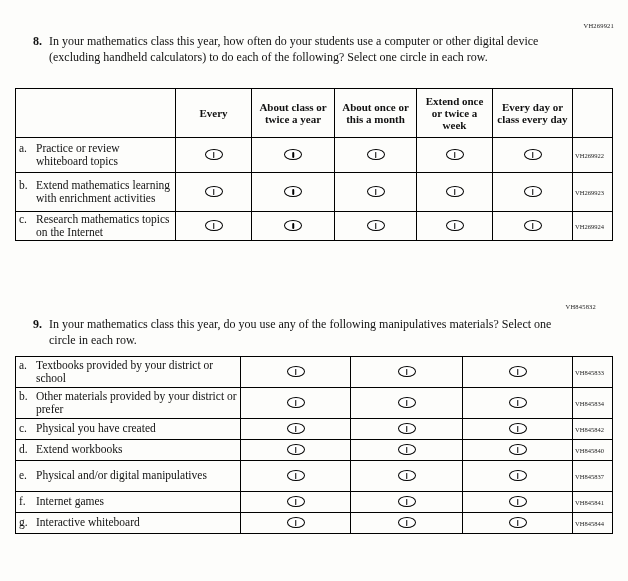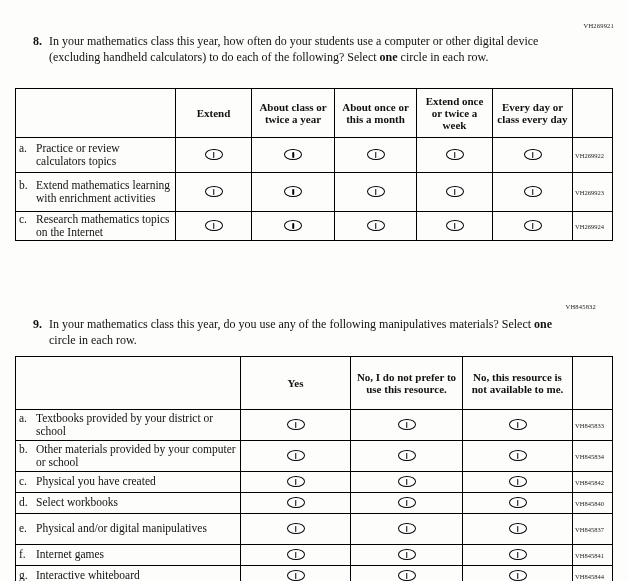--- a/index.html
+++ b/index.html
@@ -13,21 +13,21 @@
   }
   .code{font-size:6.5px;letter-spacing:.2px;color:#222;}
   .top-code{position:absolute;top:22px;right:14px;}
   .sec2-code{position:absolute;top:303px;right:32px;}
 
   .question{position:absolute;display:flex;gap:7px;font-size:12px;line-height:1.3;}
   .q8pos{top:34px;left:33px;width:520px;}
   .q9pos{top:317px;left:33px;width:520px;}
   .qnum{font-weight:bold;}
   .qtext{flex:1;}
-  .qtext b{font-weight:bold;}
+  .qtext b{font-weight:normal;}
 
   table{border-collapse:collapse;table-layout:fixed;position:absolute;background:#fdfdfb;}
   .t1{top:88px;left:15px;width:597px;}
   .t2{top:356px;left:15px;width:597px;}
   th,td{border:1px solid #000;padding:1px 3px;}
   th{font-size:11px;font-weight:bold;text-align:center;vertical-align:middle;line-height:1.12;}
   td.label{font-size:11.5px;vertical-align:middle;line-height:1.15;}
   .rowlabel{display:flex;gap:5px;align-items:flex-start;}
   .letter{width:12px;flex:0 0 12px;}
   .lbl{flex:1;}
@@ -76,32 +76,32 @@
         <col style="width:76px">
         <col style="width:83px">
       <col style="width:82px">
         <col style="width:76px">
         <col style="width:80px">
         <col style="width:40px">
     </colgroup>
     <tbody>
         <tr class="hrow">
       <th></th>
-      <th>Extend</th>
+      <th>Every</th>
       <th>About class or twice a year</th>
       <th>About once or this a month</th>
       <th>Extend once or twice a week</th>
       <th>Every day or class every day</th>
       <th></th>
     </tr>
     <tr class="r0">
       <td class="label">
         <div class="rowlabel">
               <span class="letter">a.</span>
-              <span class="lbl">Practice or review calculators topics</span>
+              <span class="lbl">Practice or review whiteboard topics</span>
             </div>
       </td>
       <td class="ovalcell"><span class="oval"></span></td>
       <td class="ovalcell"><span class="oval"></span></td>
       <td class="ovalcell"><span class="oval"></span></td>
       <td class="ovalcell"><span class="oval"></span></td>
       <td class="ovalcell"><span class="oval"></span></td>
       <td class="codecell">VH269922</td>
     </tr>
     <tr class="r1">
@@ -142,44 +142,37 @@
 
   <table class="t2">
     <colgroup>
       <col style="width:225px">
         <col style="width:110px">
         <col style="width:112px">
       <col style="width:110px">
         <col style="width:40px">
     </colgroup>
     <tbody>
-        <tr class="hrow">
-      <th></th>
-      <th>Yes</th>
-      <th>No, I do not prefer to use this resource.</th>
-      <th>No, this resource is not available to me.</th>
-      <th></th>
-    </tr>
     <tr class="ra">
       <td class="label">
         <div class="rowlabel">
               <span class="letter">a.</span>
               <span class="lbl">Textbooks provided by your district or school</span>
             </div>
       </td>
       <td class="ovalcell"><span class="oval"></span></td>
       <td class="ovalcell"><span class="oval"></span></td>
       <td class="ovalcell"><span class="oval"></span></td>
       <td class="codecell">VH845833</td>
     </tr>
     <tr class="rb">
       <td class="label">
         <div class="rowlabel">
               <span class="letter">b.</span>
-              <span class="lbl">Other materials provided by your computer or school</span>
+              <span class="lbl">Other materials provided by your district or prefer</span>
             </div>
       </td>
       <td class="ovalcell"><span class="oval"></span></td>
       <td class="ovalcell"><span class="oval"></span></td>
       <td class="ovalcell"><span class="oval"></span></td>
       <td class="codecell">VH845834</td>
     </tr>
     <tr class="rc">
       <td class="label">
         <div class="rowlabel">
@@ -189,21 +182,21 @@
       </td>
       <td class="ovalcell"><span class="oval"></span></td>
       <td class="ovalcell"><span class="oval"></span></td>
       <td class="ovalcell"><span class="oval"></span></td>
       <td class="codecell">VH845842</td>
     </tr>
     <tr class="rd">
       <td class="label">
         <div class="rowlabel">
               <span class="letter">d.</span>
-              <span class="lbl">Select workbooks</span>
+              <span class="lbl">Extend workbooks</span>
             </div>
       </td>
       <td class="ovalcell"><span class="oval"></span></td>
       <td class="ovalcell"><span class="oval"></span></td>
       <td class="ovalcell"><span class="oval"></span></td>
       <td class="codecell">VH845840</td>
     </tr>
     <tr class="re">
       <td class="label">
         <div class="rowlabel">

